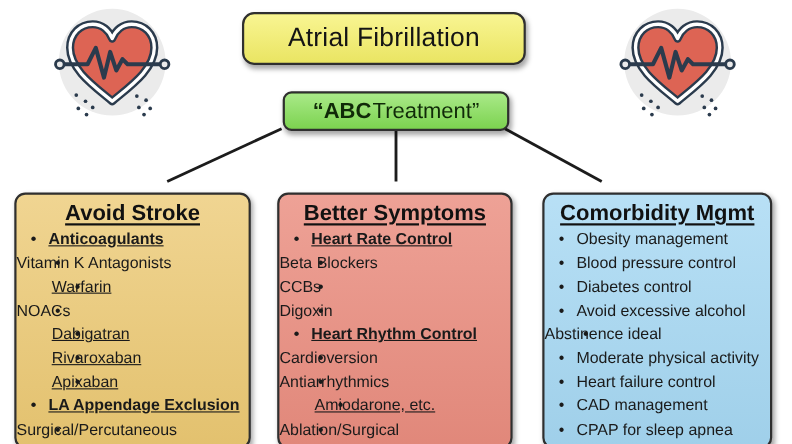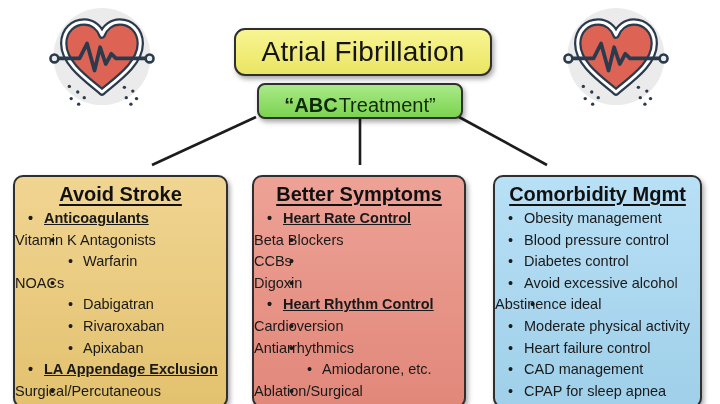--- a/index.html
+++ b/index.html
@@ -5,50 +5,50 @@
   html,body{margin:0;padding:0;background:#fff;}
   .canvas{
     position:relative;width:720px;height:404px;overflow:hidden;background:#fff;
     font-family:"Liberation Sans",sans-serif;color:#161616;
   }
   .connectors{position:absolute;left:0;top:0;z-index:1;}
   .node{position:absolute;z-index:2;box-sizing:border-box;
     border:2.5px solid var(--box-border,#2f2f2f);
     box-shadow:2px 3px 5px rgba(0,0,0,.35);}
   .title-box{
-    left:234px;top:11px;width:258px;height:48px;border-radius:11px;
+    left:220px;top:11px;width:258px;height:48px;border-radius:11px;
     background:linear-gradient(rgba(255,255,255,.28),rgba(0,0,0,.05)),var(--yellow-box,#f6f168);
     display:flex;align-items:center;justify-content:center;
-    font-size:28px;letter-spacing:.2px;color:#141414;margin-top:17px;
+    font-size:24px;letter-spacing:.2px;color:#141414;
   }
   .subtitle-box{
     left:257px;top:83px;width:206px;height:36px;border-radius:8px;
     background:linear-gradient(rgba(255,255,255,.30),rgba(0,0,0,.06)),var(--green-box,#84e055);
-    display:flex;align-items:flex-end;justify-content:center;
+    display:flex;align-items:center;justify-content:center;
     font-size:20px;color:#102a08;
   }
   .subtitle-box .b{font-weight:700;margin-right:1px;}
   .box{top:163px;height:233px;border-radius:10px;padding:0;margin-top:12px;}
   .box-stroke{left:13px;width:215px;
     background:linear-gradient(rgba(255,255,255,.22),rgba(0,0,0,.04)),var(--tan-box,#ecc973);}
   .box-symptoms{left:252px;width:214px;
     background:linear-gradient(rgba(255,255,255,.18),rgba(0,0,0,.04)),var(--salmon-box,#ea8d7f);}
   .box-comorbid{left:493px;width:209px;
     background:linear-gradient(rgba(255,255,255,.20),rgba(0,0,0,.04)),var(--blue-box,#a6d8f3);}
   .box-title{
     margin:6px 6px 2px;font-size:20px;font-weight:700;text-align:center;color:#111;
     text-decoration:underline;text-decoration-thickness:2px;text-underline-offset:3px;
   }
   ul.items{margin:2px 0 0;padding:0;list-style:none;}
   ul.items li{position:relative;font-size:14.5px;line-height:21.6px;color:#1a1a1a;}
   ul.items li::before{content:"\2022";position:absolute;top:0;}
   li.b{font-weight:700;text-decoration:underline;}
   li.lv1{padding-left:29px;} li.lv1::before{left:13px;}
   li.lv2{} li.lv2::before{left:35px;}
-  li.lv3{padding-left:68px;} li.lv3::before{left:53px;}
+  li.lv3{padding-left:32px;text-decoration:underline;} li.lv3::before{left:53px;}
   .heart{position:absolute;top:4px;z-index:2;width:112px;height:107px;}
   .heart-left{left:46px;}
   .heart-right{left:560px;}
 </style>
 </head>
 <body>
 
 <div class="canvas">
 
   <svg class="connectors" width="720" height="404">

